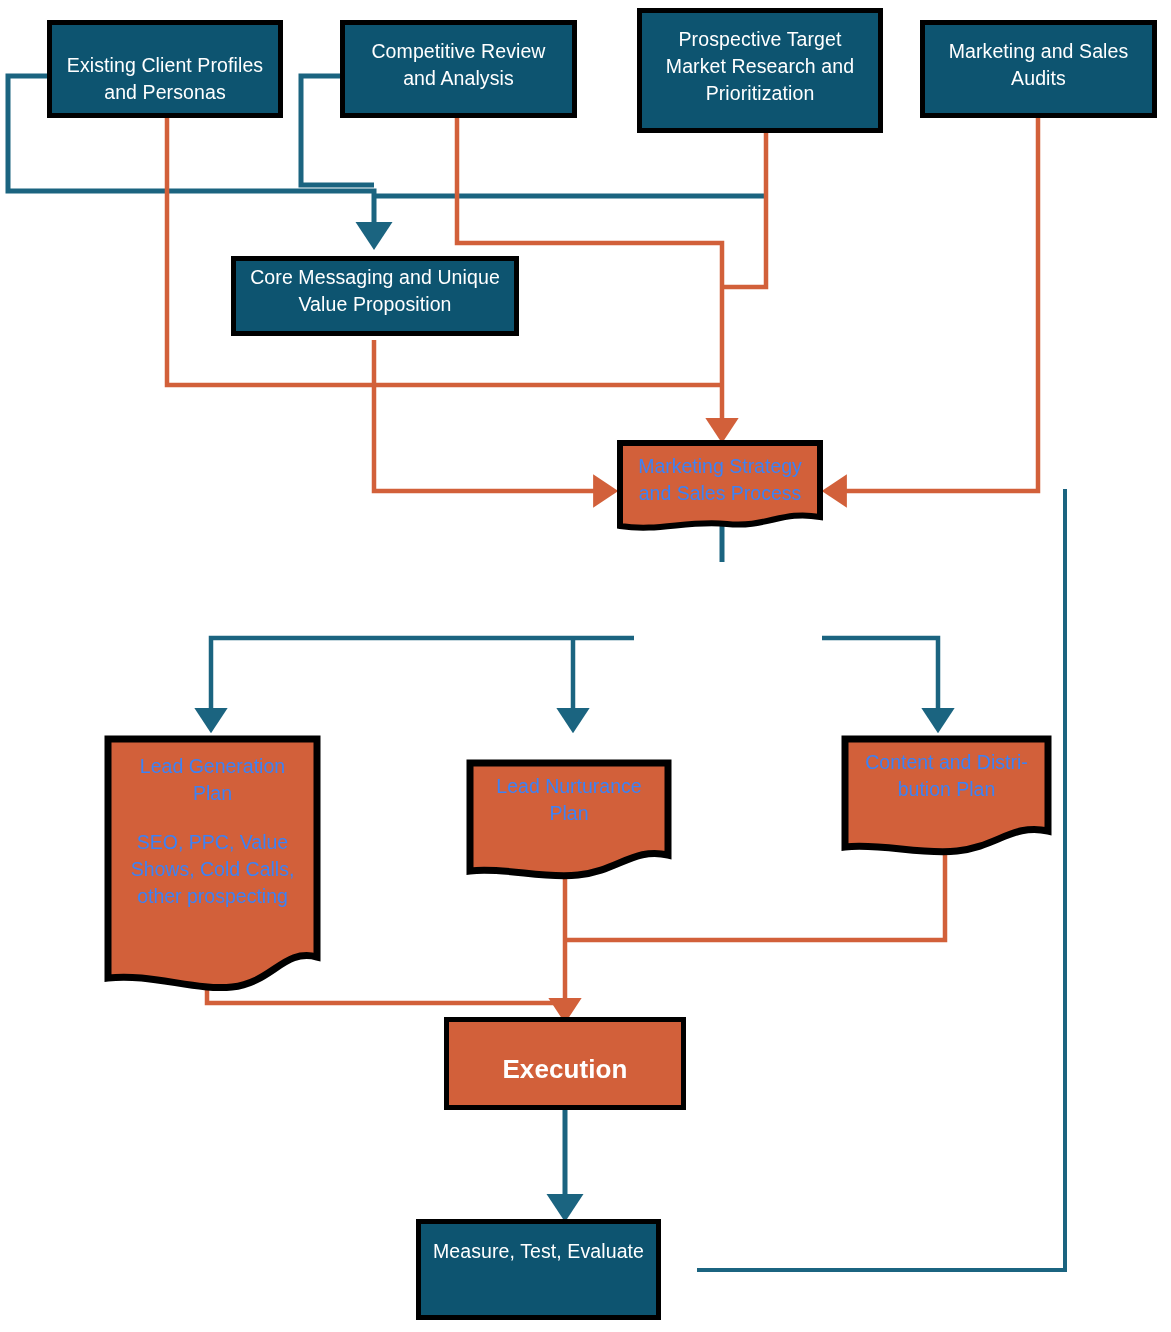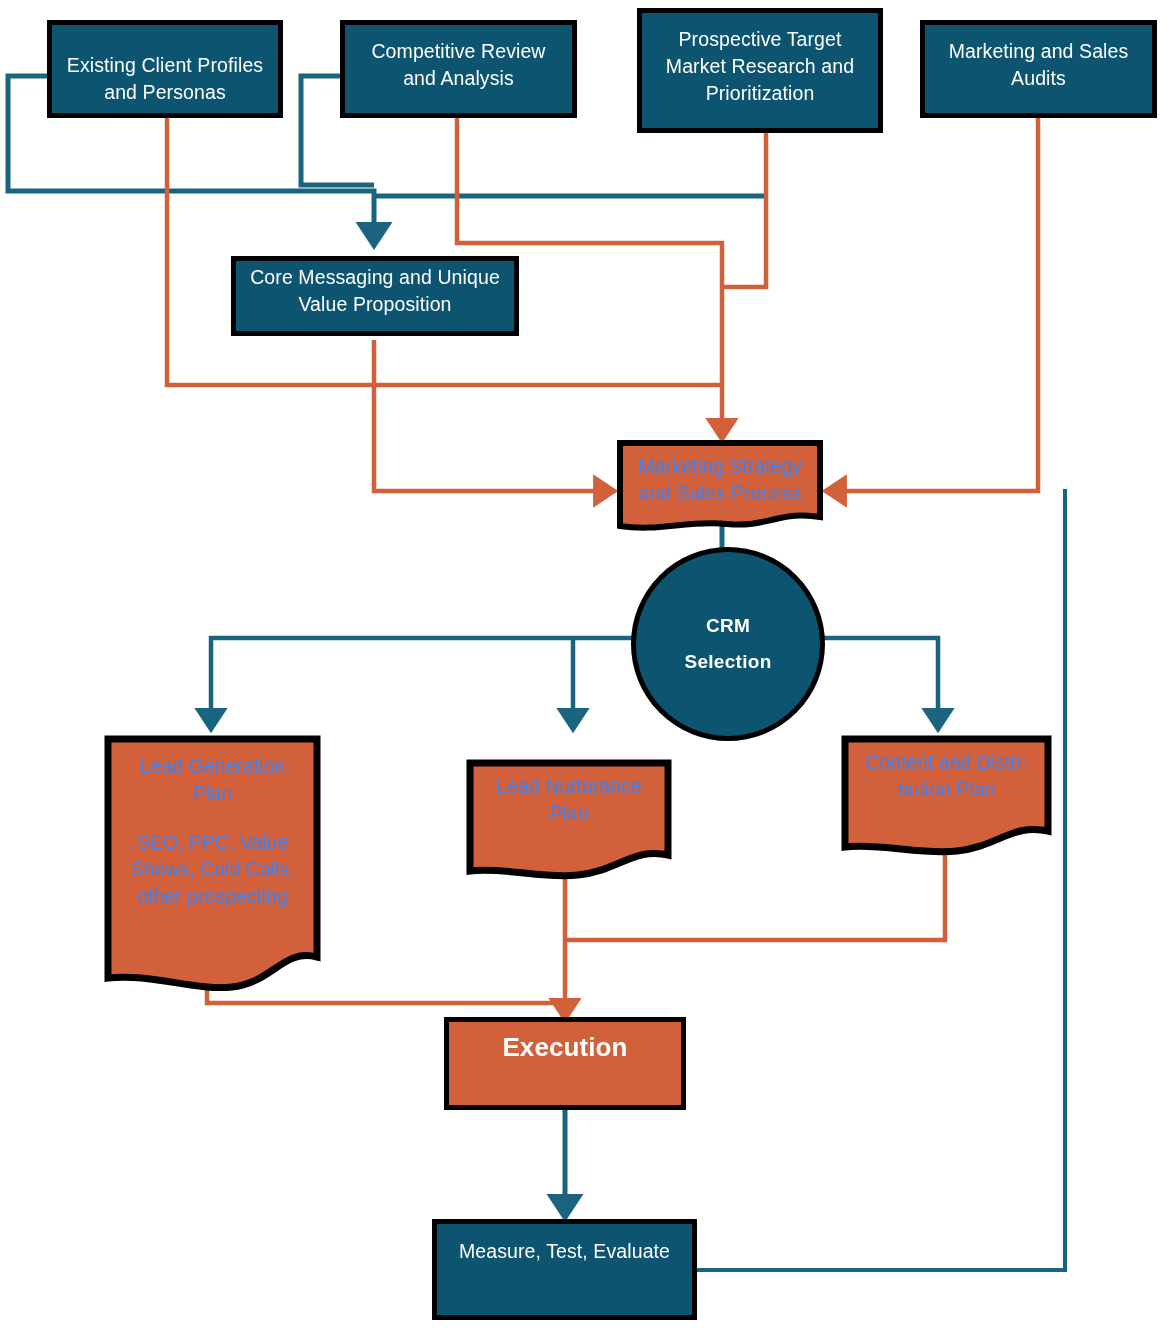--- a/index.html
+++ b/index.html
@@ -166,24 +166,20 @@
   <div class="doc-wrap" style="left:617px; top:440px; width:206px; height:95px;">
     <svg width="206" height="95" viewBox="0 0 206 95" xmlns="http://www.w3.org/2000/svg">
       <path d="M3,3 L203,3 L203,77 C165,70 150,88 110,84 C70,80 42,92 3,86 Z" fill="#d2603a" stroke="#000000" stroke-width="6" stroke-linejoin="miter"></path>
     </svg>
     <div class="doc-text" style="top:13px;">
       <div class="label f19">Marketing Strategy</div>
       <div class="label f19">and Sales Process</div>
     </div>
   </div>
 
-  <div class="circle-node" style="left:631px; top:547px; width:184px; height:184px;">
-    <div>CRM</div>
-    <div class="line2">Selection</div>
-  </div>
 
   <div class="doc-wrap" style="left:104px; top:735px; width:217px; height:258px;">
     <svg width="217" height="258" viewBox="0 0 217 258" xmlns="http://www.w3.org/2000/svg">
       <path d="M4,4 L213,4 L213,222 C180,213 168,248 128,252 C92,256 46,238 4,243 Z" fill="#d2603a" stroke="#000000" stroke-width="7" stroke-linejoin="miter"></path>
     </svg>
     <div class="doc-text" style="top:18px;">
       <div class="label f19">Lead Generation</div>
       <div class="label f19">Plan</div>
     </div>
     <div class="doc-text" style="top:94px;">
@@ -206,21 +202,21 @@
   <div class="doc-wrap" style="left:841px; top:735px; width:211px; height:122px;">
     <svg width="211" height="122" viewBox="0 0 211 122" xmlns="http://www.w3.org/2000/svg">
       <path d="M4,4 L207,4 L207,96 C172,88 156,112 116,116 C80,120 40,108 4,112 Z" fill="#d2603a" stroke="#000000" stroke-width="7" stroke-linejoin="miter"></path>
     </svg>
     <div class="doc-text" style="top:14px;">
       <div class="label f19">Content and Distri-</div>
       <div class="label f19">bution Plan</div>
     </div>
   </div>
 
-  <div class="node rect-node orange-fill" style="left:444px; top:1017px; width:242px; height:93px; padding-top:8px;">
+  <div class="node rect-node orange-fill" style="left:444px; top:1017px; width:242px; height:93px; padding-top:30px;">
     <div class="label bold" style="font-size:26px;">Execution</div>
   </div>
 
-  <div class="node rect-node teal-fill" style="left:432px; top:1219px; width:265px; height:101px; padding-top:14px;">
+  <div class="node rect-node teal-fill" style="left:416px; top:1219px; width:245px; height:101px; padding-top:14px;">
     <div class="label f19">Measure, Test, Evaluate</div>
   </div>
 
 </div>
 
 </body></html>

